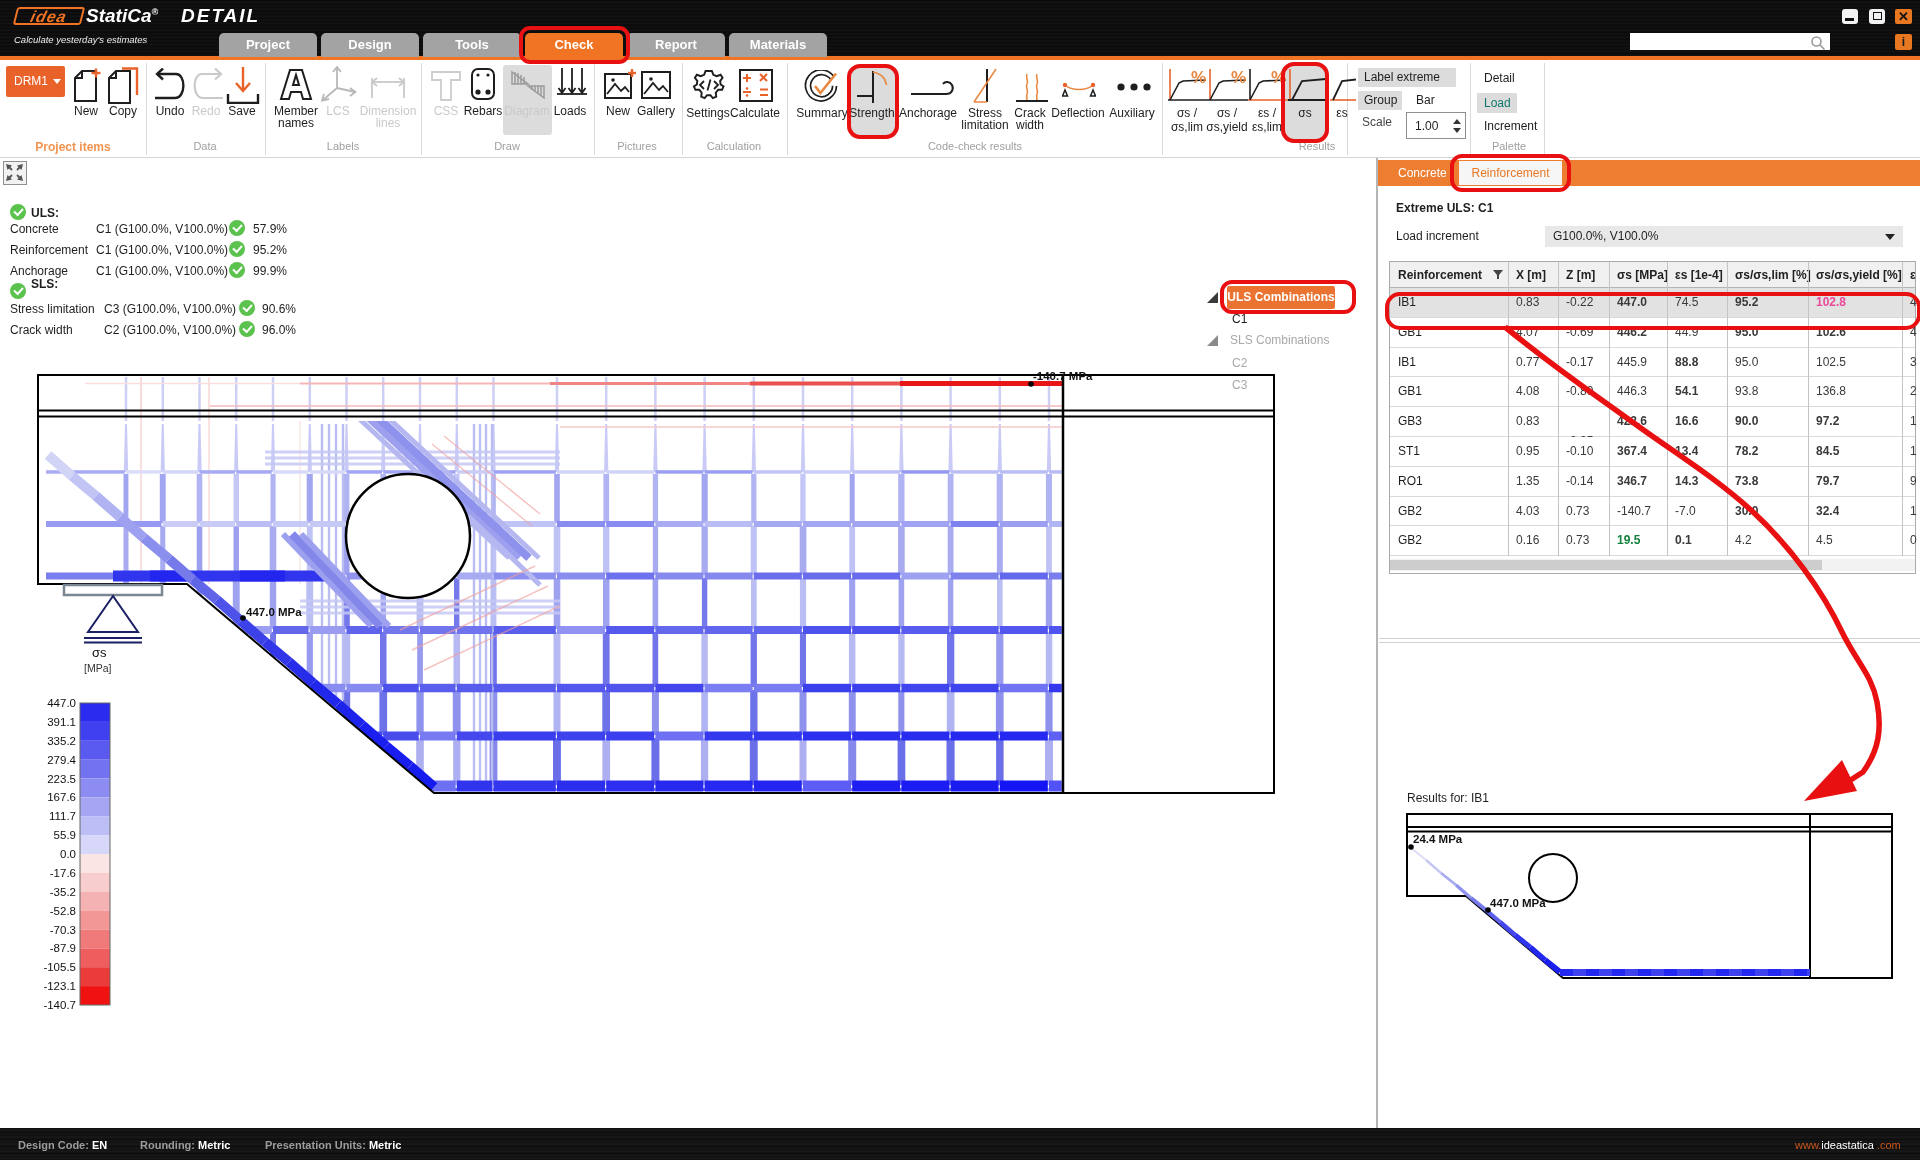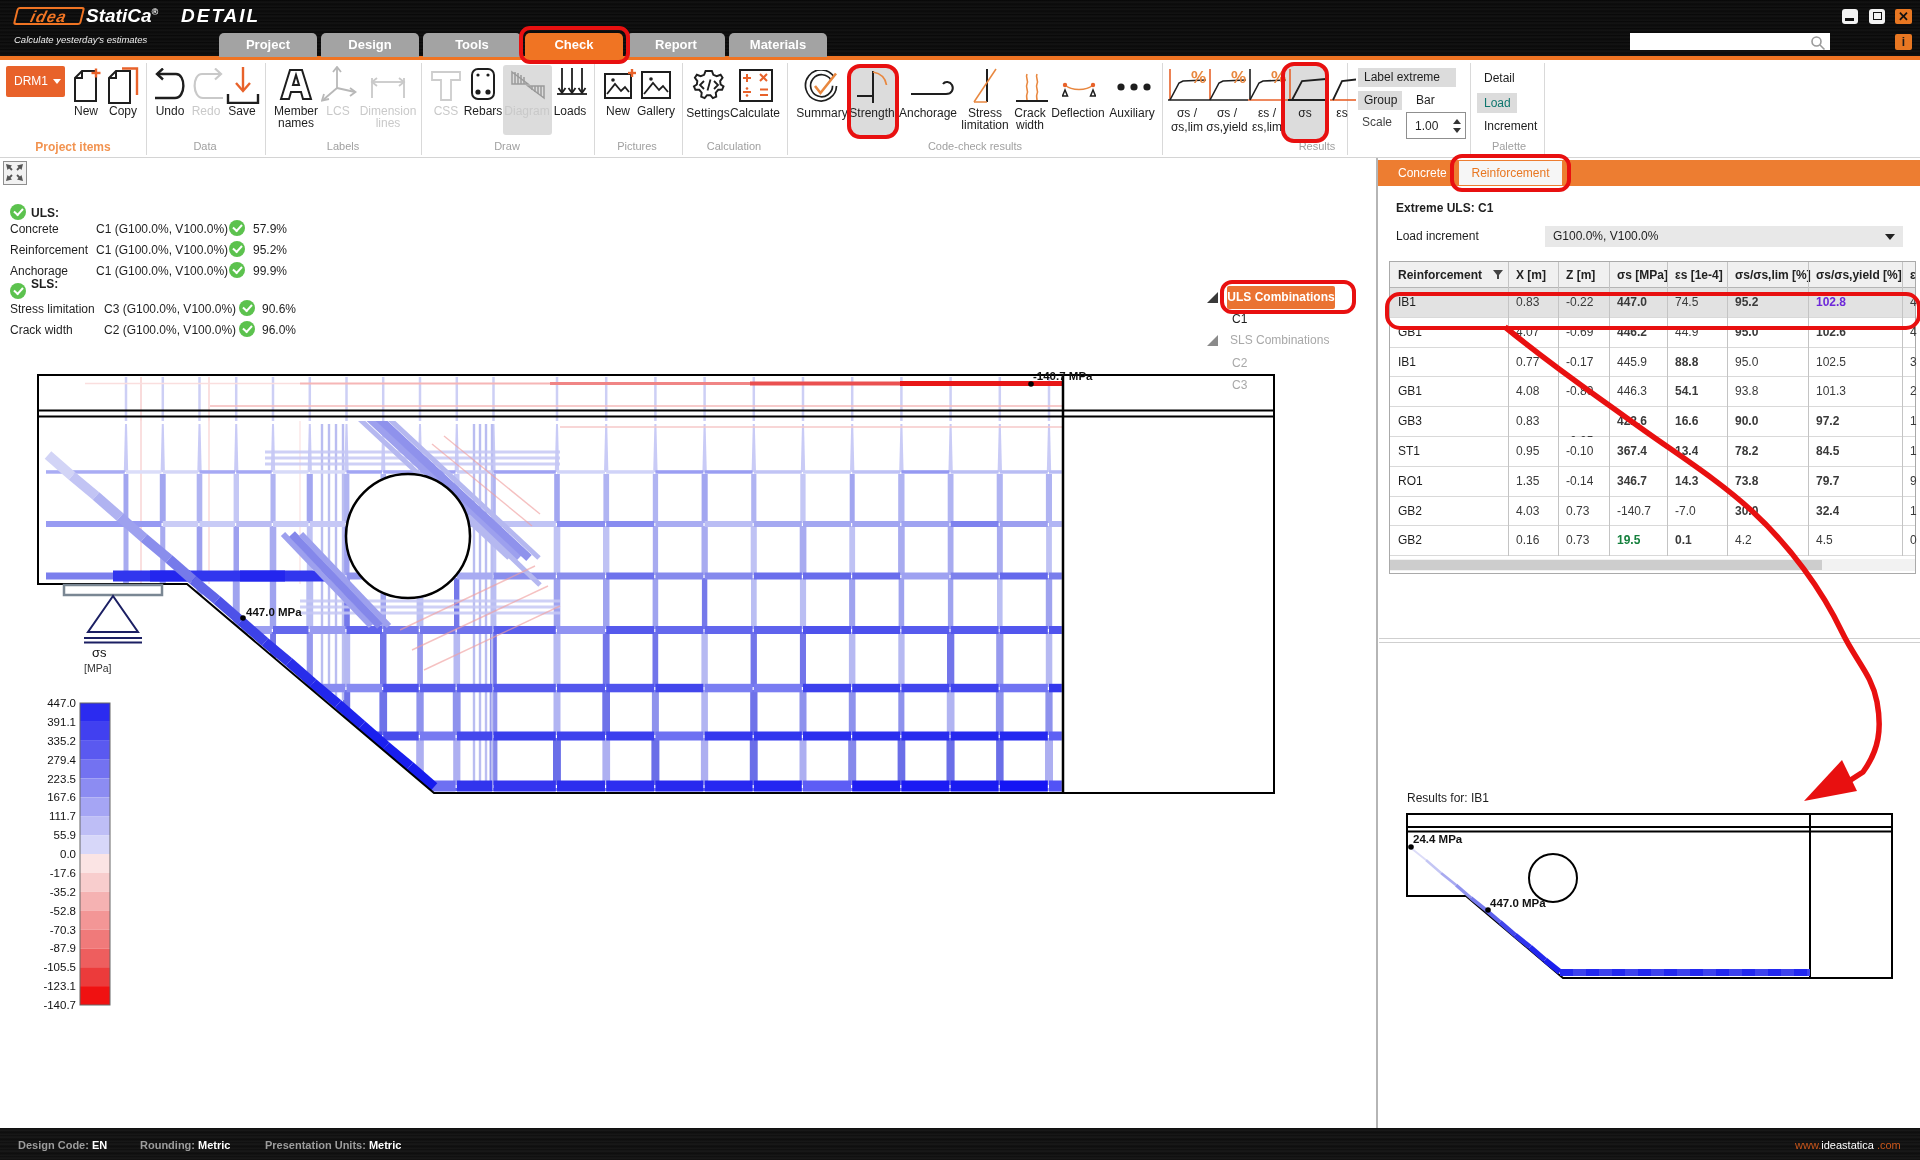--- a/index.html
+++ b/index.html
@@ -870,21 +870,21 @@
 <svg class="abs" style="left:1492px;top:269px;" width="12" height="12" viewBox="0 0 12 12">
       <path d="M1,1 L11,1 L7,6 L7,10 L5,10 L5,6 Z" fill="#444"></path>
     </svg>
 <div class="abs" style="left:1390px;top:288.0px;width:525px;height:29.8px;background:#e2e2e2;border-bottom:1px solid #d9d9d9;"></div>
 <div class="tcell" style="left:1398px;top:288.0px;color:#1e1e1e;">IB1</div>
 <div class="tcell" style="left:1516px;top:288.0px;color:#3a3a3a;">0.83</div>
 <div class="tcell" style="left:1566px;top:288.0px;color:#3a3a3a;">-0.22</div>
 <div class="tcell" style="left:1617px;top:288.0px;color:#3a3a3a;font-weight:bold;">447.0</div>
 <div class="tcell" style="left:1675px;top:288.0px;color:#3a3a3a;">74.5</div>
 <div class="tcell" style="left:1735px;top:288.0px;color:#3a3a3a;font-weight:bold;">95.2</div>
-<div class="tcell" style="left:1816px;top:288.0px;color:#6d28d9;font-weight:bold;">102.8</div>
+<div class="tcell" style="left:1816px;top:288.0px;color:#ec4899;font-weight:bold;">102.8</div>
 <div class="tcell" style="left:1910px;top:288.0px;color:#3a3a3a;">4</div>
 <div class="abs" style="left:1390px;top:317.8px;width:525px;height:29.8px;background:#fff;border-bottom:1px solid #d9d9d9;"></div>
 <div class="tcell" style="left:1398px;top:317.8px;color:#1e1e1e;">GB1</div>
 <div class="tcell" style="left:1516px;top:317.8px;color:#3a3a3a;">4.07</div>
 <div class="tcell" style="left:1566px;top:317.8px;color:#3a3a3a;">-0.69</div>
 <div class="tcell" style="left:1617px;top:317.8px;color:#3a3a3a;font-weight:bold;">446.2</div>
 <div class="tcell" style="left:1675px;top:317.8px;color:#3a3a3a;">44.9</div>
 <div class="tcell" style="left:1735px;top:317.8px;color:#3a3a3a;font-weight:bold;">95.0</div>
 <div class="tcell" style="left:1816px;top:317.8px;color:#3a3a3a;font-weight:bold;">102.6</div>
 <div class="tcell" style="left:1910px;top:317.8px;color:#3a3a3a;">4</div>
@@ -897,21 +897,21 @@
 <div class="tcell" style="left:1735px;top:347.6px;color:#3a3a3a;">95.0</div>
 <div class="tcell" style="left:1816px;top:347.6px;color:#3a3a3a;">102.5</div>
 <div class="tcell" style="left:1910px;top:347.6px;color:#3a3a3a;">3</div>
 <div class="abs" style="left:1390px;top:377.4px;width:525px;height:29.8px;background:#fff;border-bottom:1px solid #d9d9d9;"></div>
 <div class="tcell" style="left:1398px;top:377.4px;color:#1e1e1e;">GB1</div>
 <div class="tcell" style="left:1516px;top:377.4px;color:#3a3a3a;">4.08</div>
 <div class="tcell" style="left:1566px;top:377.4px;color:#3a3a3a;">-0.89</div>
 <div class="tcell" style="left:1617px;top:377.4px;color:#3a3a3a;">446.3</div>
 <div class="tcell" style="left:1675px;top:377.4px;color:#3a3a3a;font-weight:bold;">54.1</div>
 <div class="tcell" style="left:1735px;top:377.4px;color:#3a3a3a;">93.8</div>
-<div class="tcell" style="left:1816px;top:377.4px;color:#3a3a3a;">101.3</div>
+<div class="tcell" style="left:1816px;top:377.4px;color:#3a3a3a;">136.8</div>
 <div class="tcell" style="left:1910px;top:377.4px;color:#3a3a3a;">2</div>
 <div class="abs" style="left:1390px;top:407.2px;width:525px;height:29.8px;background:#fff;border-bottom:1px solid #d9d9d9;"></div>
 <div class="tcell" style="left:1398px;top:407.2px;color:#1e1e1e;">GB3</div>
 <div class="tcell" style="left:1516px;top:407.2px;color:#3a3a3a;">0.83</div>
 <div class="tcell" style="left:1566px;top:407.2px;color:#3a3a3a;margin-top:20px;">-0.05</div>
 <div class="tcell" style="left:1617px;top:407.2px;color:#3a3a3a;font-weight:bold;">422.6</div>
 <div class="tcell" style="left:1675px;top:407.2px;color:#3a3a3a;font-weight:bold;">16.6</div>
 <div class="tcell" style="left:1735px;top:407.2px;color:#3a3a3a;font-weight:bold;">90.0</div>
 <div class="tcell" style="left:1816px;top:407.2px;color:#3a3a3a;font-weight:bold;">97.2</div>
 <div class="tcell" style="left:1910px;top:407.2px;color:#3a3a3a;">1</div>

